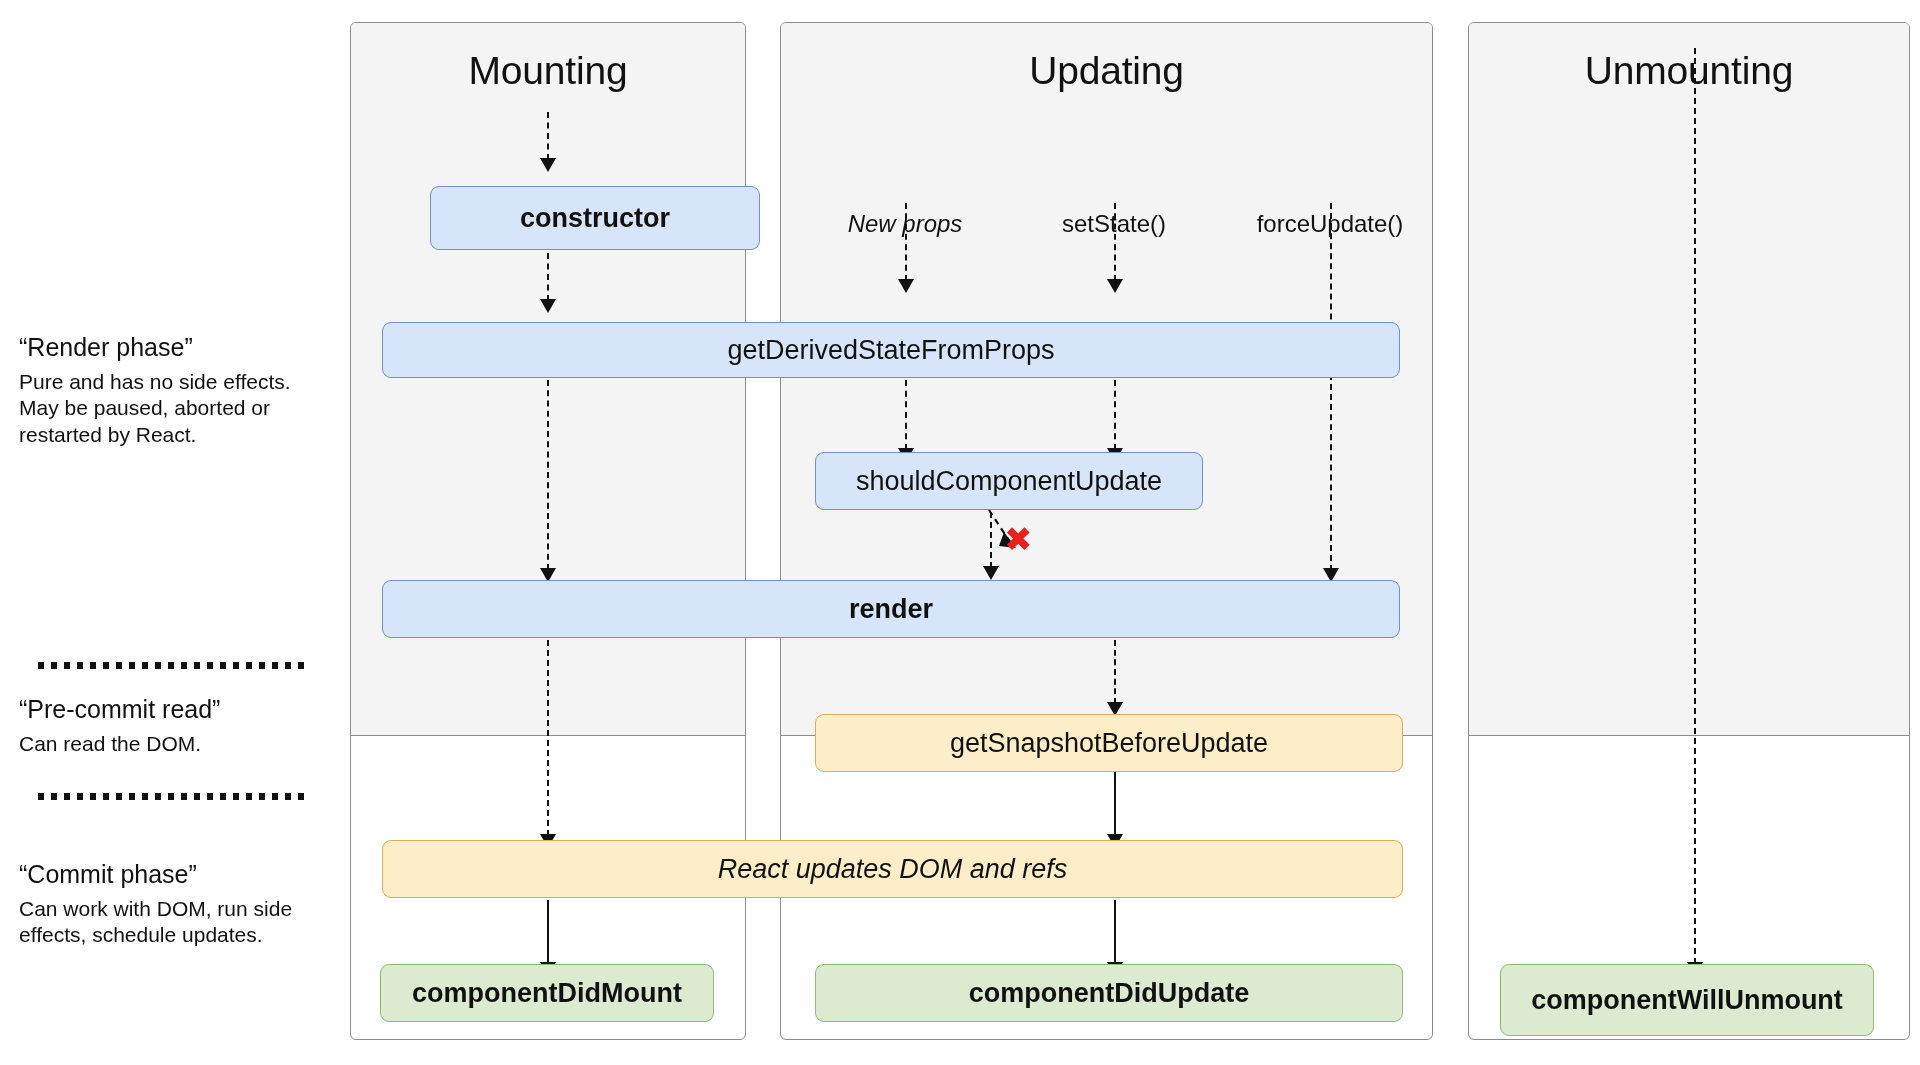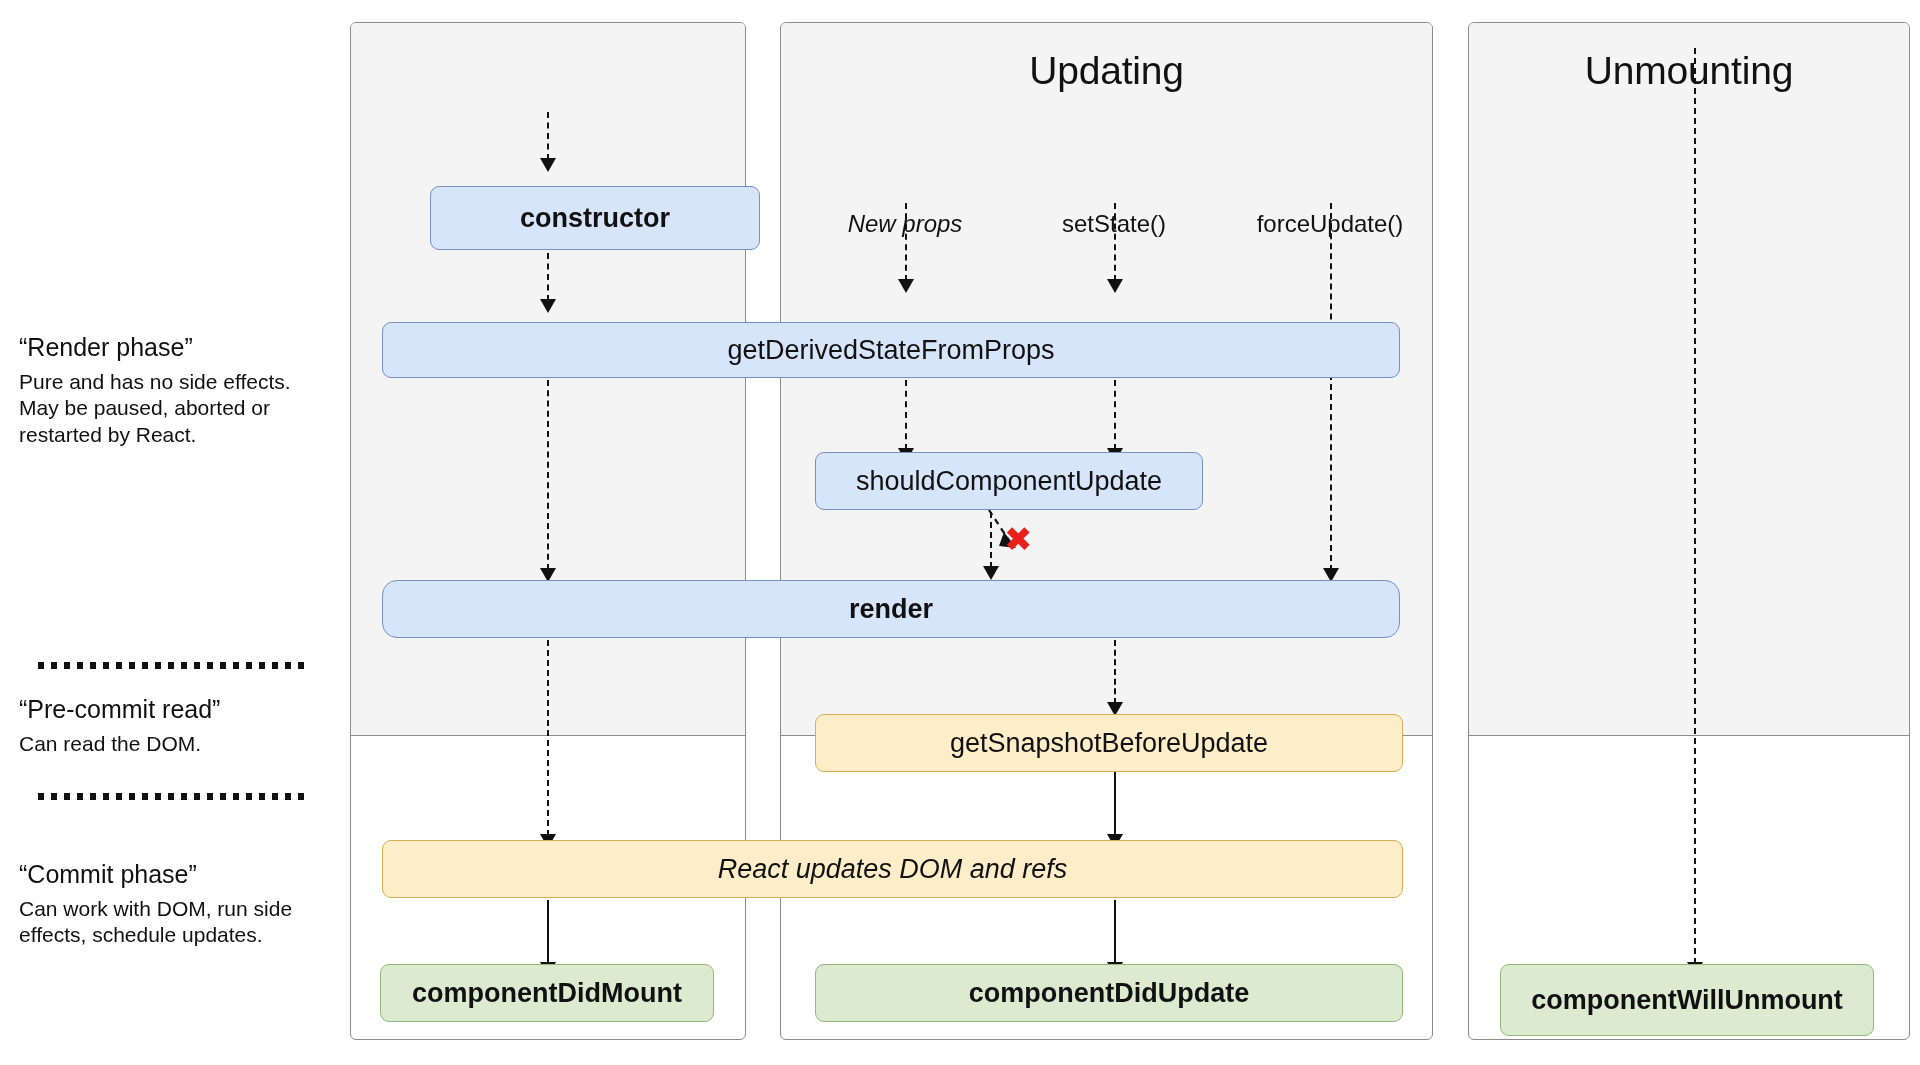--- a/index.html
+++ b/index.html
@@ -118,20 +118,21 @@
     font-family:"DejaVu Sans",sans-serif;
   }
 </style>
 </head>
 <body>
 
 <div id="stage">
 
   <div class="panel" style="left:350px;top:22px;width:396px;height:1018px;">
     <div class="shade" style="height:713px;"></div>
+    <div class="panel-title" style="top:26px;">Mounting</div>
   </div>
 
   <div class="panel" style="left:780px;top:22px;width:653px;height:1018px;">
     <div class="shade" style="height:713px;"></div>
     <div class="panel-title" style="top:26px;">Updating</div>
   </div>
 
   <div class="panel" style="left:1468px;top:22px;width:442px;height:1018px;">
     <div class="shade" style="height:713px;"></div>
     <div class="panel-title" style="top:26px;">Unmounting</div>
@@ -216,21 +217,21 @@
   </div>
 
   <div class="node blue" style="left:382px;top:322px;width:1018px;height:56px;">
     <span class="lbl">getDerivedStateFromProps</span>
   </div>
 
   <div class="node blue" style="left:815px;top:452px;width:388px;height:58px;">
     <span class="lbl">shouldComponentUpdate</span>
   </div>
 
-  <div class="node blue" style="left:382px;top:580px;width:1018px;height:58px;border-radius:15px;">
+  <div class="node blue" style="left:382px;top:580px;width:1018px;height:58px;">
     <span class="lbl b" style="font-weight: 700;">render</span>
   </div>
 
   <div class="node yellow" style="left:815px;top:714px;width:588px;height:58px;">
     <span class="lbl">getSnapshotBeforeUpdate</span>
   </div>
 
   <div class="node yellow" style="left:382px;top:840px;width:1021px;height:58px;">
     <span class="lbl i" style="font-style: italic;">React updates DOM and refs</span>
   </div>

